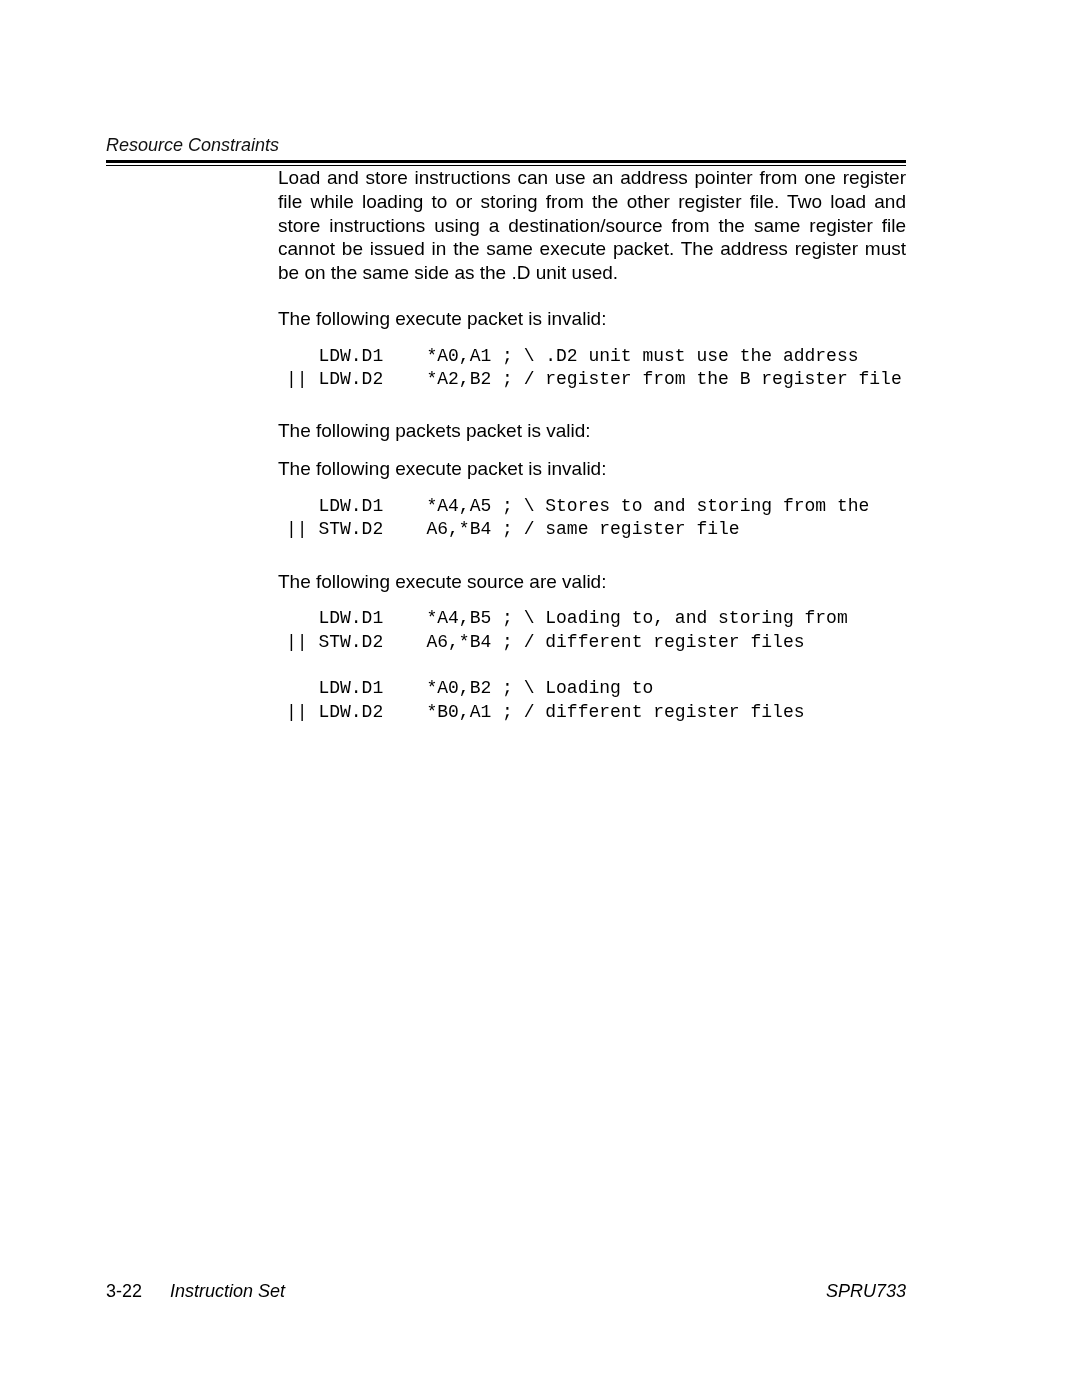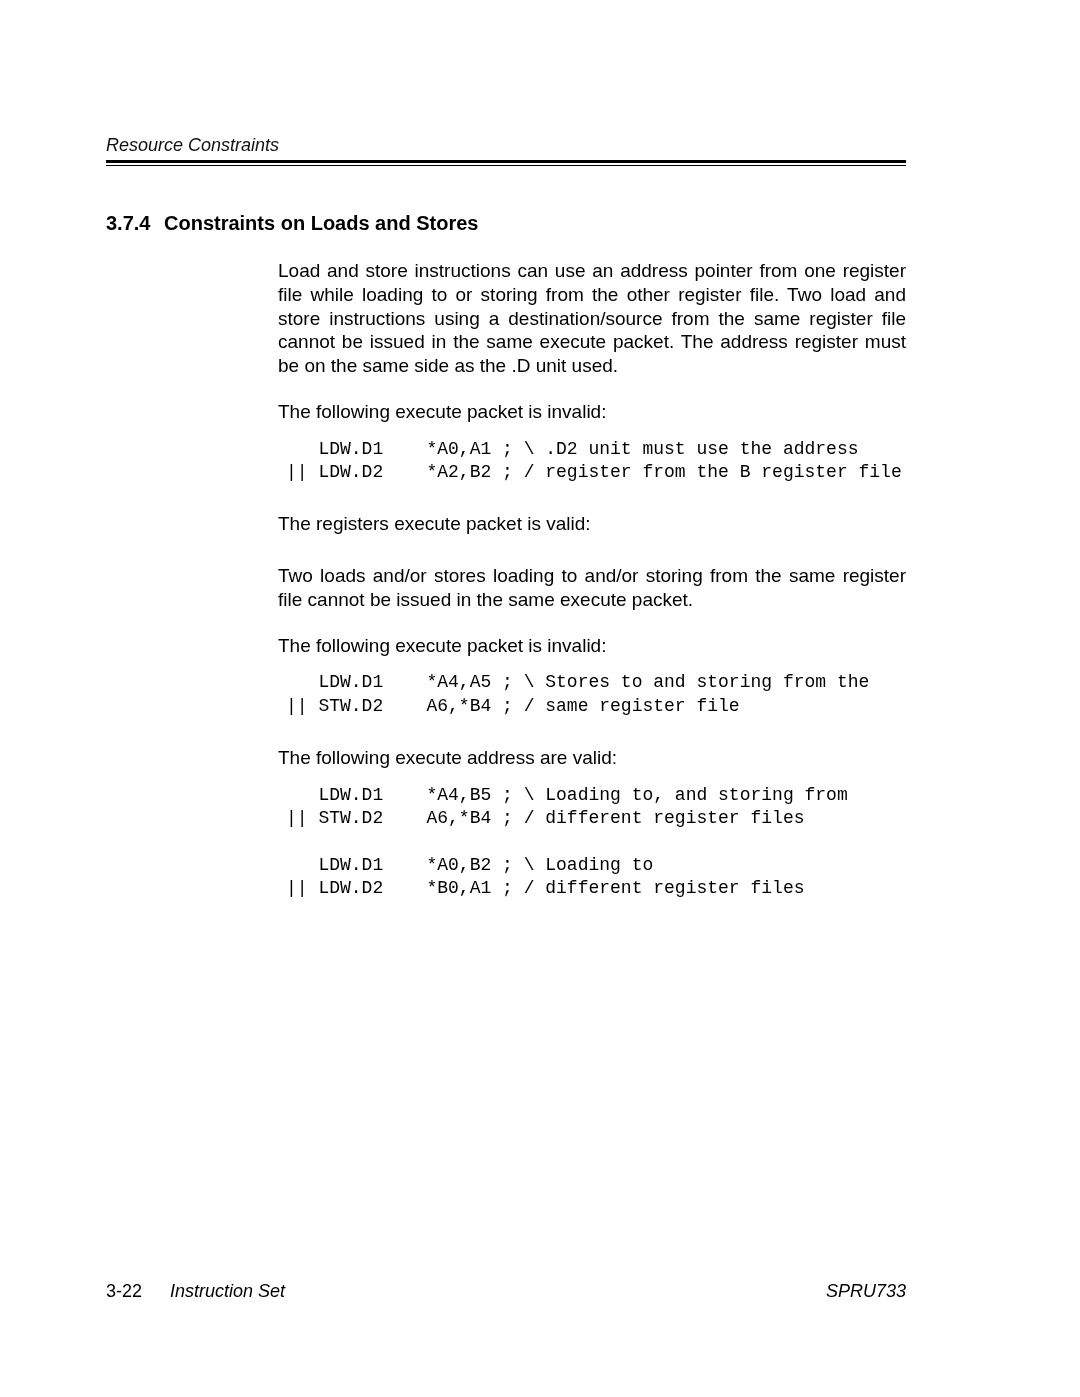--- a/index.html
+++ b/index.html
@@ -92,41 +92,37 @@
 </style>
 </head>
 <body>
 
 <div class="page">
 
   <div class="running-head">Resource Constraints</div>
   <hr class="thick-rule">
   <hr class="thin-rule">
 
-  <div class="section-heading">
-    <span class="num">3.7.4</span><span>Constraints on Loads and Stores</span>
-  </div>
 
   <div class="body-block">
 
     <div class="para">Load and store instructions can use an address pointer from one register file while loading to or storing from the other register file. Two load and store instructions using a destination/source from the same register file cannot be issued in the same execute packet. The address register must be on the same side as the .D unit used.</div>
 
     <div class="para" style="margin-bottom:14px;">The following execute packet is invalid:</div>
     <div class="code">   LDW.D1    *A0,A1 ; \ .D2 unit must use the address
 || LDW.D2    *A2,B2 ; / register from the B register file</div>
 
-    <div class="para para-tight">The registers execute packet is valid:</div>
+    <div class="para para-tight">The following packets packet is valid:</div>
 
-    <div class="para" style="margin-top:28px;">Two loads and/or stores loading to and/or storing from the same register file cannot be issued in the same execute packet.</div>
 
     <div class="para" style="margin-bottom:14px;">The following execute packet is invalid:</div>
     <div class="code">   LDW.D1    *A4,A5 ; \ Stores to and storing from the
 || STW.D2    A6,*B4 ; / same register file</div>
 
-    <div class="para para-tight">The following execute address are valid:</div>
+    <div class="para para-tight">The following execute source are valid:</div>
     <div class="code">   LDW.D1    *A4,B5 ; \ Loading to, and storing from
 || STW.D2    A6,*B4 ; / different register files
 
    LDW.D1    *A0,B2 ; \ Loading to
 || LDW.D2    *B0,A1 ; / different register files</div>
 
   </div>
 
   <div class="footer">
     <div class="left">

